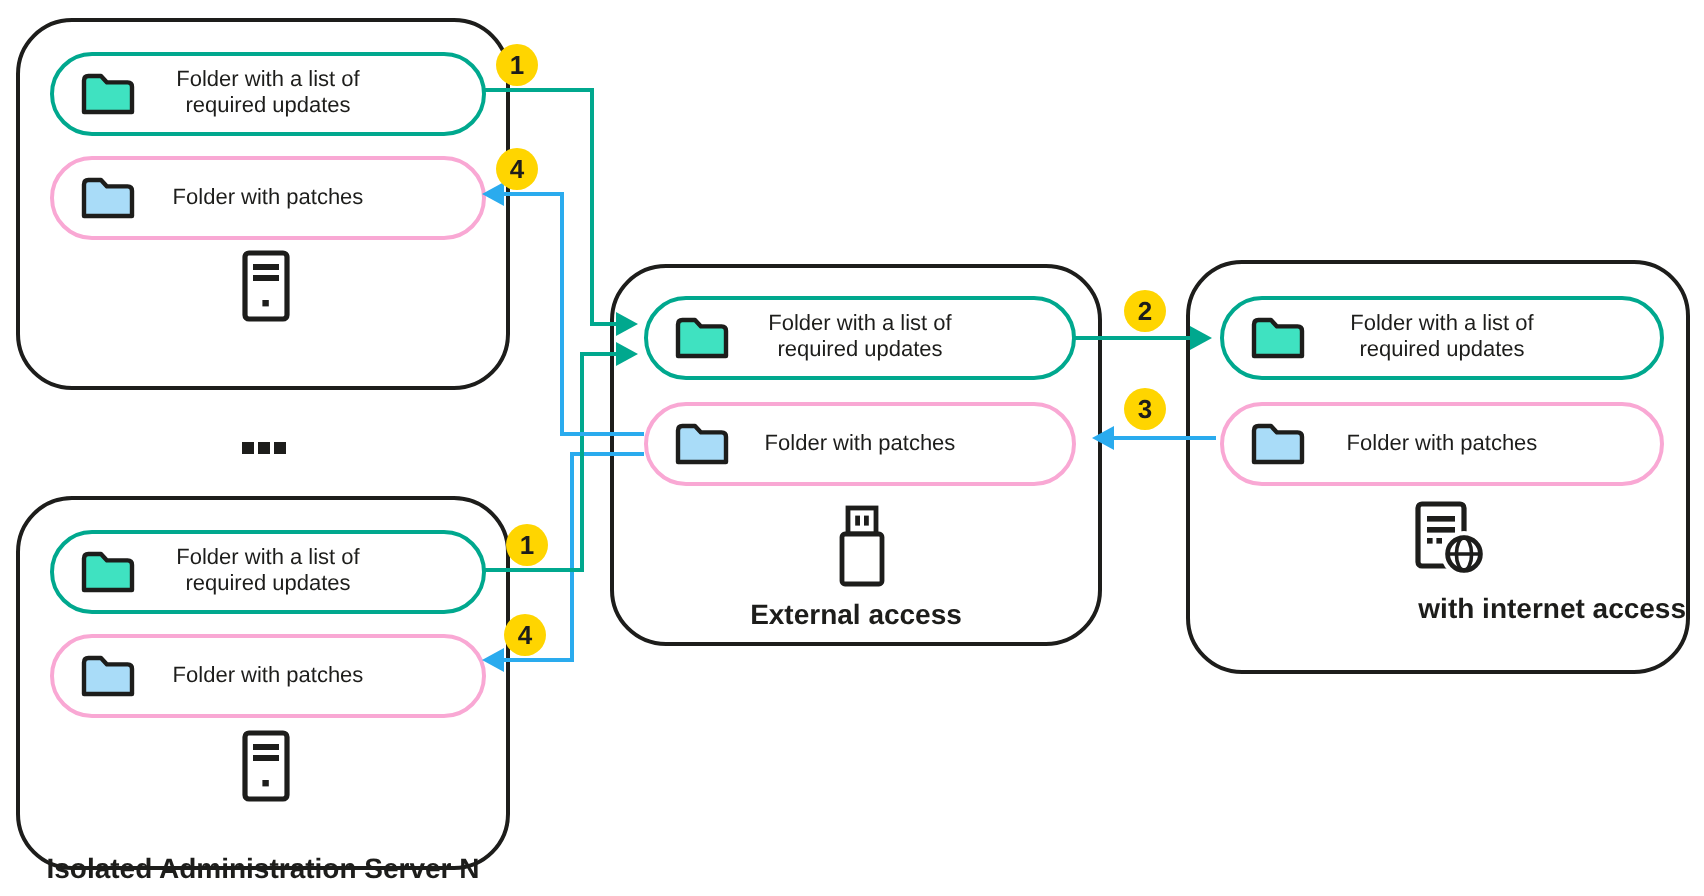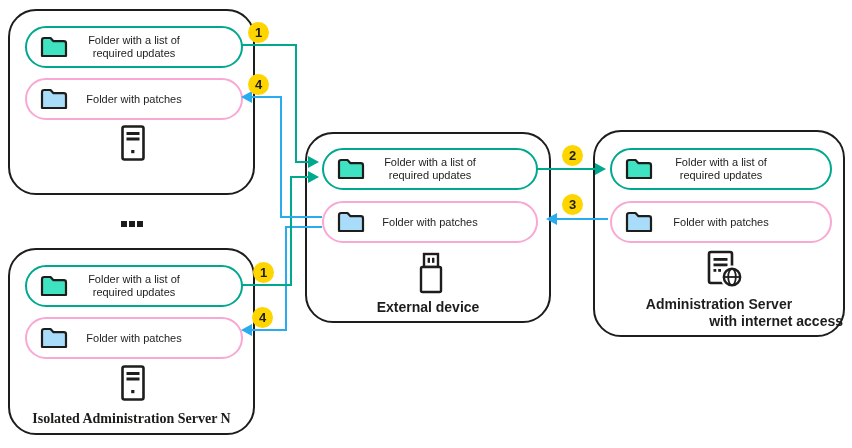--- a/index.html
+++ b/index.html
@@ -104,21 +104,21 @@
       <div class="ptext">Folder with patches</div>
     </div>
     <span class="bigicon" style="left:111px;top:115px;">
       <svg width="24" height="36" viewBox="0 0 24 36">
         <rect x="1.5" y="1.5" width="21" height="33" rx="2" fill="#fff" stroke="#1d1d1b" stroke-width="2.6"></rect>
         <rect x="5.5" y="7" width="13" height="3" fill="#1d1d1b"></rect>
         <rect x="5.5" y="12.5" width="13" height="3" fill="#1d1d1b"></rect>
         <rect x="10.2" y="25" width="3.2" height="3.2" fill="#1d1d1b"></rect>
       </svg>
     </span>
-    <div class="caption" style="left:0;right:0;top:160px;font-family:Liberation Serif, serif;">Isolated Administration Server N</div>
+    <div class="caption" style="left:0;right:0;top:176px;">Isolated Administration Server N</div>
   </div>
 
   <div class="box" style="left:305px;top:132px;width:246px;height:191px;">
     <div class="pill teal" style="left:15px;top:14px;width:216px;height:42px;">
       <span class="ficon">
         <svg width="28" height="22" viewBox="0 0 28 22">
             <path d="M2 20 V4.2 Q2 2 4.2 2 H10.5 L13.5 5.2 H23.8 Q26 5.2 26 7.4 V20 Z" fill="#3FE2C1" stroke="#1d1d1b" stroke-width="2.2" stroke-linejoin="round"></path>
           </svg>
       </span>
       <div class="ptext" style="max-width:126px;">Folder with a list of required updates</div>
@@ -132,21 +132,21 @@
       <div class="ptext">Folder with patches</div>
     </div>
     <span class="bigicon" style="left:108px;top:118px;">
       <svg width="32" height="42" viewBox="0 0 32 42">
         <rect x="9" y="2" width="14" height="13" fill="#fff" stroke="#1d1d1b" stroke-width="2.4"></rect>
         <rect x="12.6" y="5.8" width="2.4" height="5" fill="#1d1d1b"></rect>
         <rect x="17" y="5.8" width="2.4" height="5" fill="#1d1d1b"></rect>
         <rect x="6" y="15" width="20" height="25" rx="1.5" fill="#fff" stroke="#1d1d1b" stroke-width="2.4"></rect>
       </svg>
     </span>
-    <div class="caption" style="left:0;right:0;top:165px;">External device</div>
+    <div class="caption" style="left:0;right:0;top:165px;">External access</div>
   </div>
 
   <div class="box" style="left:593px;top:130px;width:252px;height:207px;">
     <div class="pill teal" style="left:15px;top:16px;width:222px;height:42px;">
       <span class="ficon">
         <svg width="28" height="22" viewBox="0 0 28 22">
             <path d="M2 20 V4.2 Q2 2 4.2 2 H10.5 L13.5 5.2 H23.8 Q26 5.2 26 7.4 V20 Z" fill="#3FE2C1" stroke="#1d1d1b" stroke-width="2.2" stroke-linejoin="round"></path>
           </svg>
       </span>
       <div class="ptext" style="max-width:126px;">Folder with a list of required updates</div>
@@ -166,21 +166,20 @@
         <rect x="11.5" y="13.5" width="14" height="2.8" fill="#1d1d1b"></rect>
         <rect x="11.5" y="19" width="2.8" height="2.8" fill="#1d1d1b"></rect>
         <rect x="16.2" y="19" width="2.8" height="2.8" fill="#1d1d1b"></rect>
         <circle cx="30" cy="27" r="11.5" fill="#fff"></circle>
         <circle cx="30" cy="27" r="8.2" fill="#fff" stroke="#1d1d1b" stroke-width="2.4"></circle>
         <ellipse cx="30" cy="27" rx="3.8" ry="8.2" fill="none" stroke="#1d1d1b" stroke-width="1.8"></ellipse>
         <line x1="21.8" y1="27" x2="38.2" y2="27" stroke="#1d1d1b" stroke-width="1.8"></line>
       </svg>
     </span>
     <div class="caption" style="left:0;right:0;top:164px;">
-      <span style="display:block;">Administration Server</span>
       <span style="display:block;text-align:right;">with internet access</span>
     </div>
   </div>
 
   <div>
     <div class="ln blue" style="left:285px;top:226px;width:37px;height:2px;"></div>
     <div class="ln blue" style="left:285px;top:226px;width:2px;height:105px;"></div>
     <div class="ln blue" style="left:252px;top:329px;width:35px;height:2px;"></div>
     <div class="ah left blue-a" style="left:241px;top:324px;"></div>
   </div>

